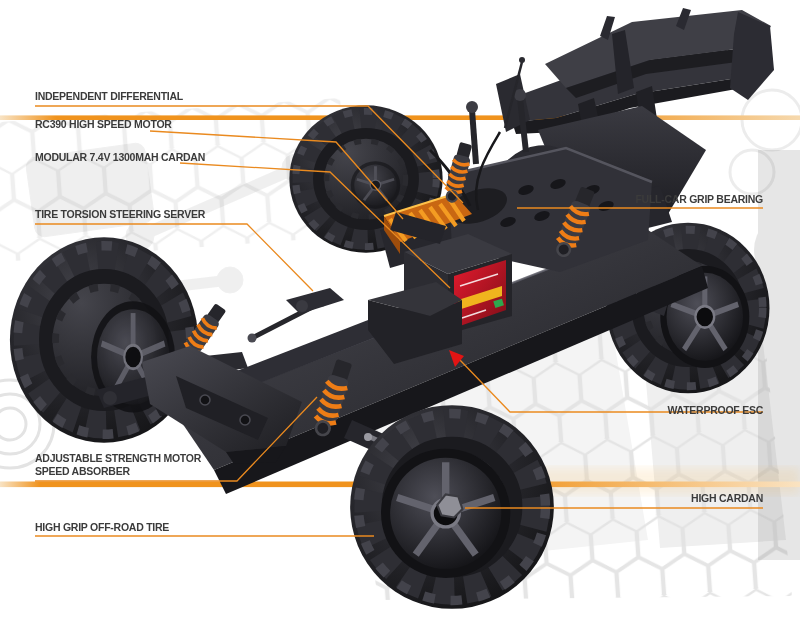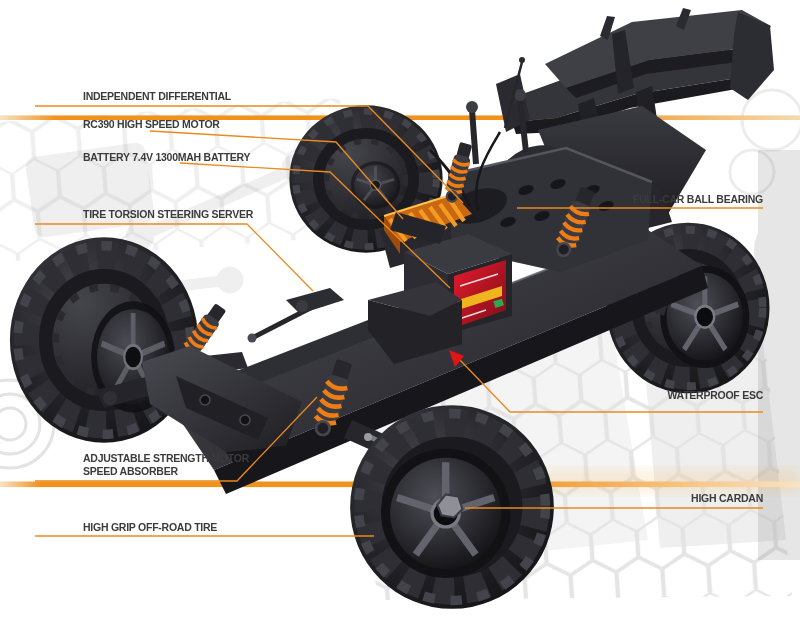--- a/index.html
+++ b/index.html
@@ -1,20 +1,20 @@
 <!DOCTYPE html>
 <html><head>
 <meta charset="utf-8">
 <style>
   html,body{margin:0;padding:0;background:#fff;}
   .stage{position:relative;width:800px;height:619px;background:#ffffff;overflow:hidden;
          font-family:"Liberation Sans",sans-serif;}
   .art{position:absolute;left:0;top:0;width:800px;height:619px;}
   .lab{position:absolute;font-weight:700;font-size:10.5px;letter-spacing:-.25px;
-       color:#3b3b3b;white-space:nowrap;line-height:13px;margin-left:48px;}
+       color:#3b3b3b;white-space:nowrap;line-height:13px;}
   .lab.right{text-align:right;}
 </style>
 </head>
 <body>
 
 <div class="stage">
 
 <svg class="art" viewBox="0 0 800 619" xmlns="http://www.w3.org/2000/svg">
   <defs>
     <radialGradient id="tireG" cx="38%" cy="32%" r="75%">
@@ -316,24 +316,24 @@
     <polyline points="35,536 374,536"></polyline>
     <polyline points="517,208 763,208"></polyline>
     <polyline points="459,359 510,412 763,412"></polyline>
     <polyline points="465,508 763,508"></polyline>
   </g>
   <polygon points="449,350 464,356 455,367" fill="#E21414"></polygon>
 </svg>
 
 <div class="lab" style="left:35px;top:90px">INDEPENDENT DIFFERENTIAL</div>
 <div class="lab" style="left:35px;top:118px">RC390 HIGH SPEED MOTOR</div>
-<div class="lab" style="left:35px;top:151px">BATTERY 7.4V 1300MAH BATTERY</div>
+<div class="lab" style="left:35px;top:151px">MODULAR 7.4V 1300MAH CARDAN</div>
 <div class="lab" style="left:35px;top:208px">TIRE TORSION STEERING SERVER</div>
 <div class="lab" style="left:35px;top:452px">
   <div>ADJUSTABLE STRENGTH MOTOR</div>
   <div>SPEED ABSORBER</div>
 </div>
 <div class="lab" style="left:35px;top:521px">HIGH GRIP OFF-ROAD TIRE</div>
-<div class="lab right" style="right:37px;top:193px">FULL-CAR BALL BEARING</div>
-<div class="lab right" style="right:37px;top:389px">WATERPROOF ESC</div>
+<div class="lab right" style="right:37px;top:193px">FULL-CAR GRIP BEARING</div>
+<div class="lab right" style="right:37px;top:404px">WATERPROOF ESC</div>
 <div class="lab right" style="right:37px;top:492px">HIGH CARDAN</div>
 
 </div>
 
 </body></html>

